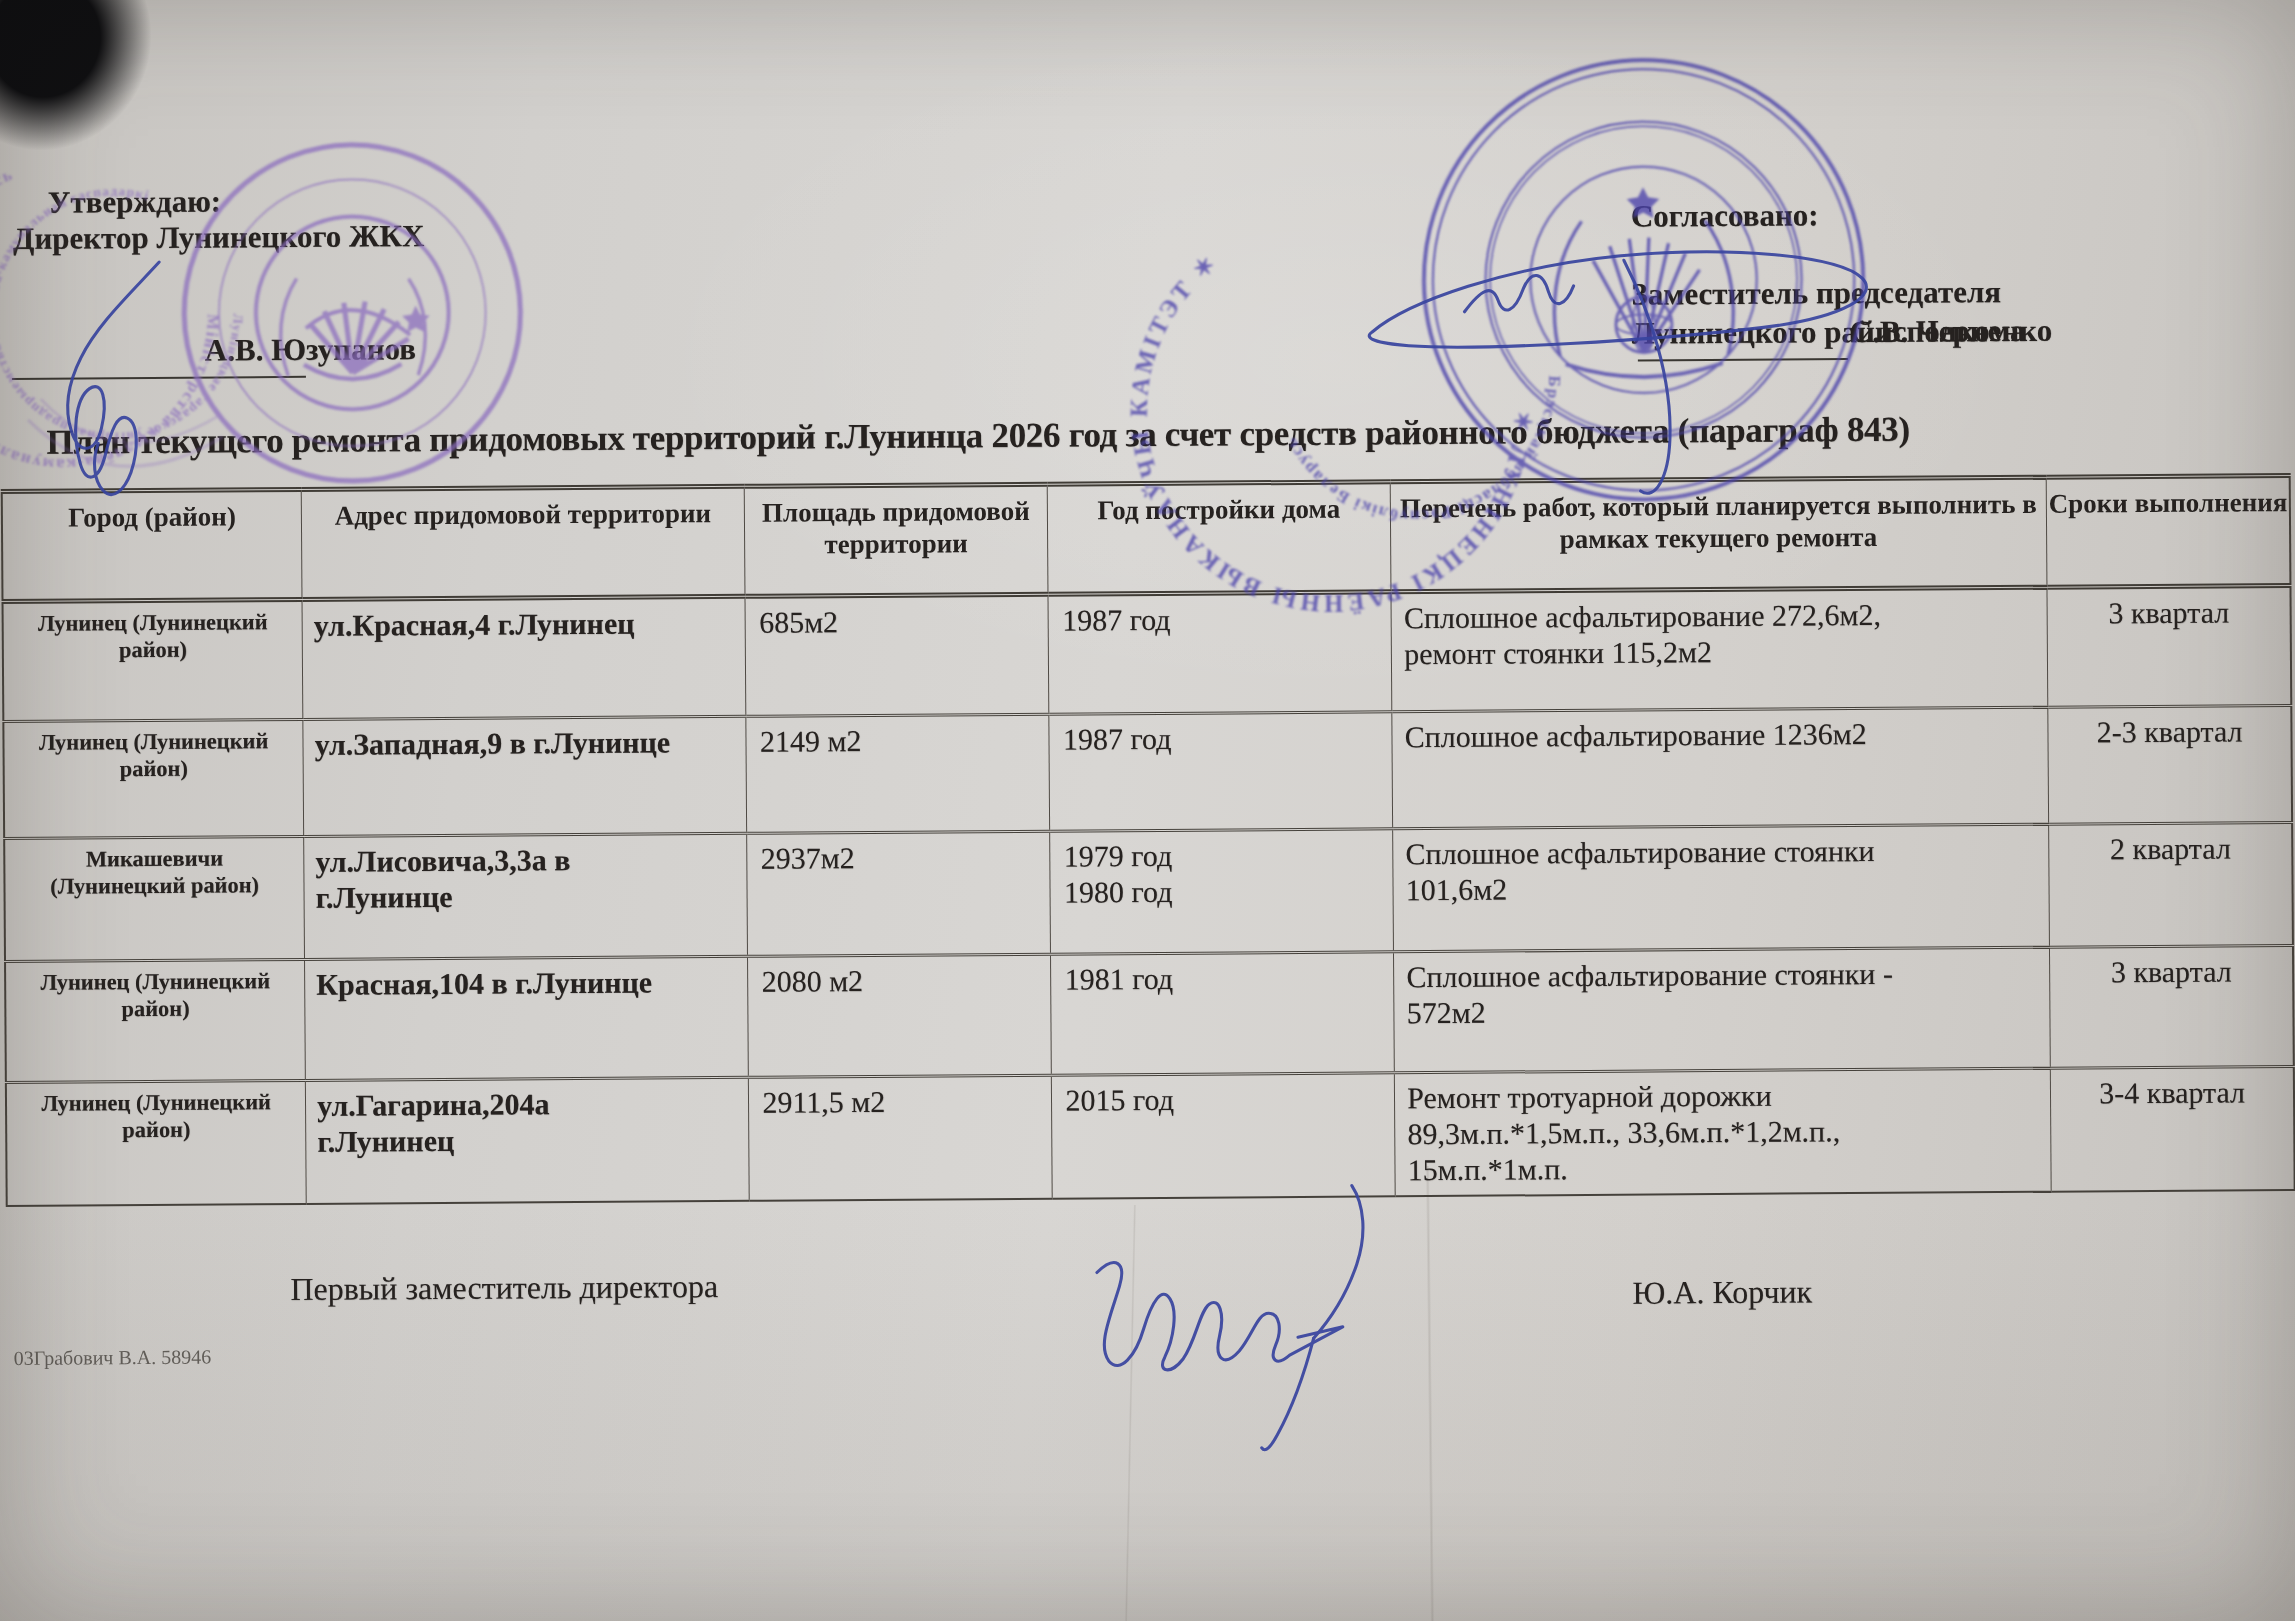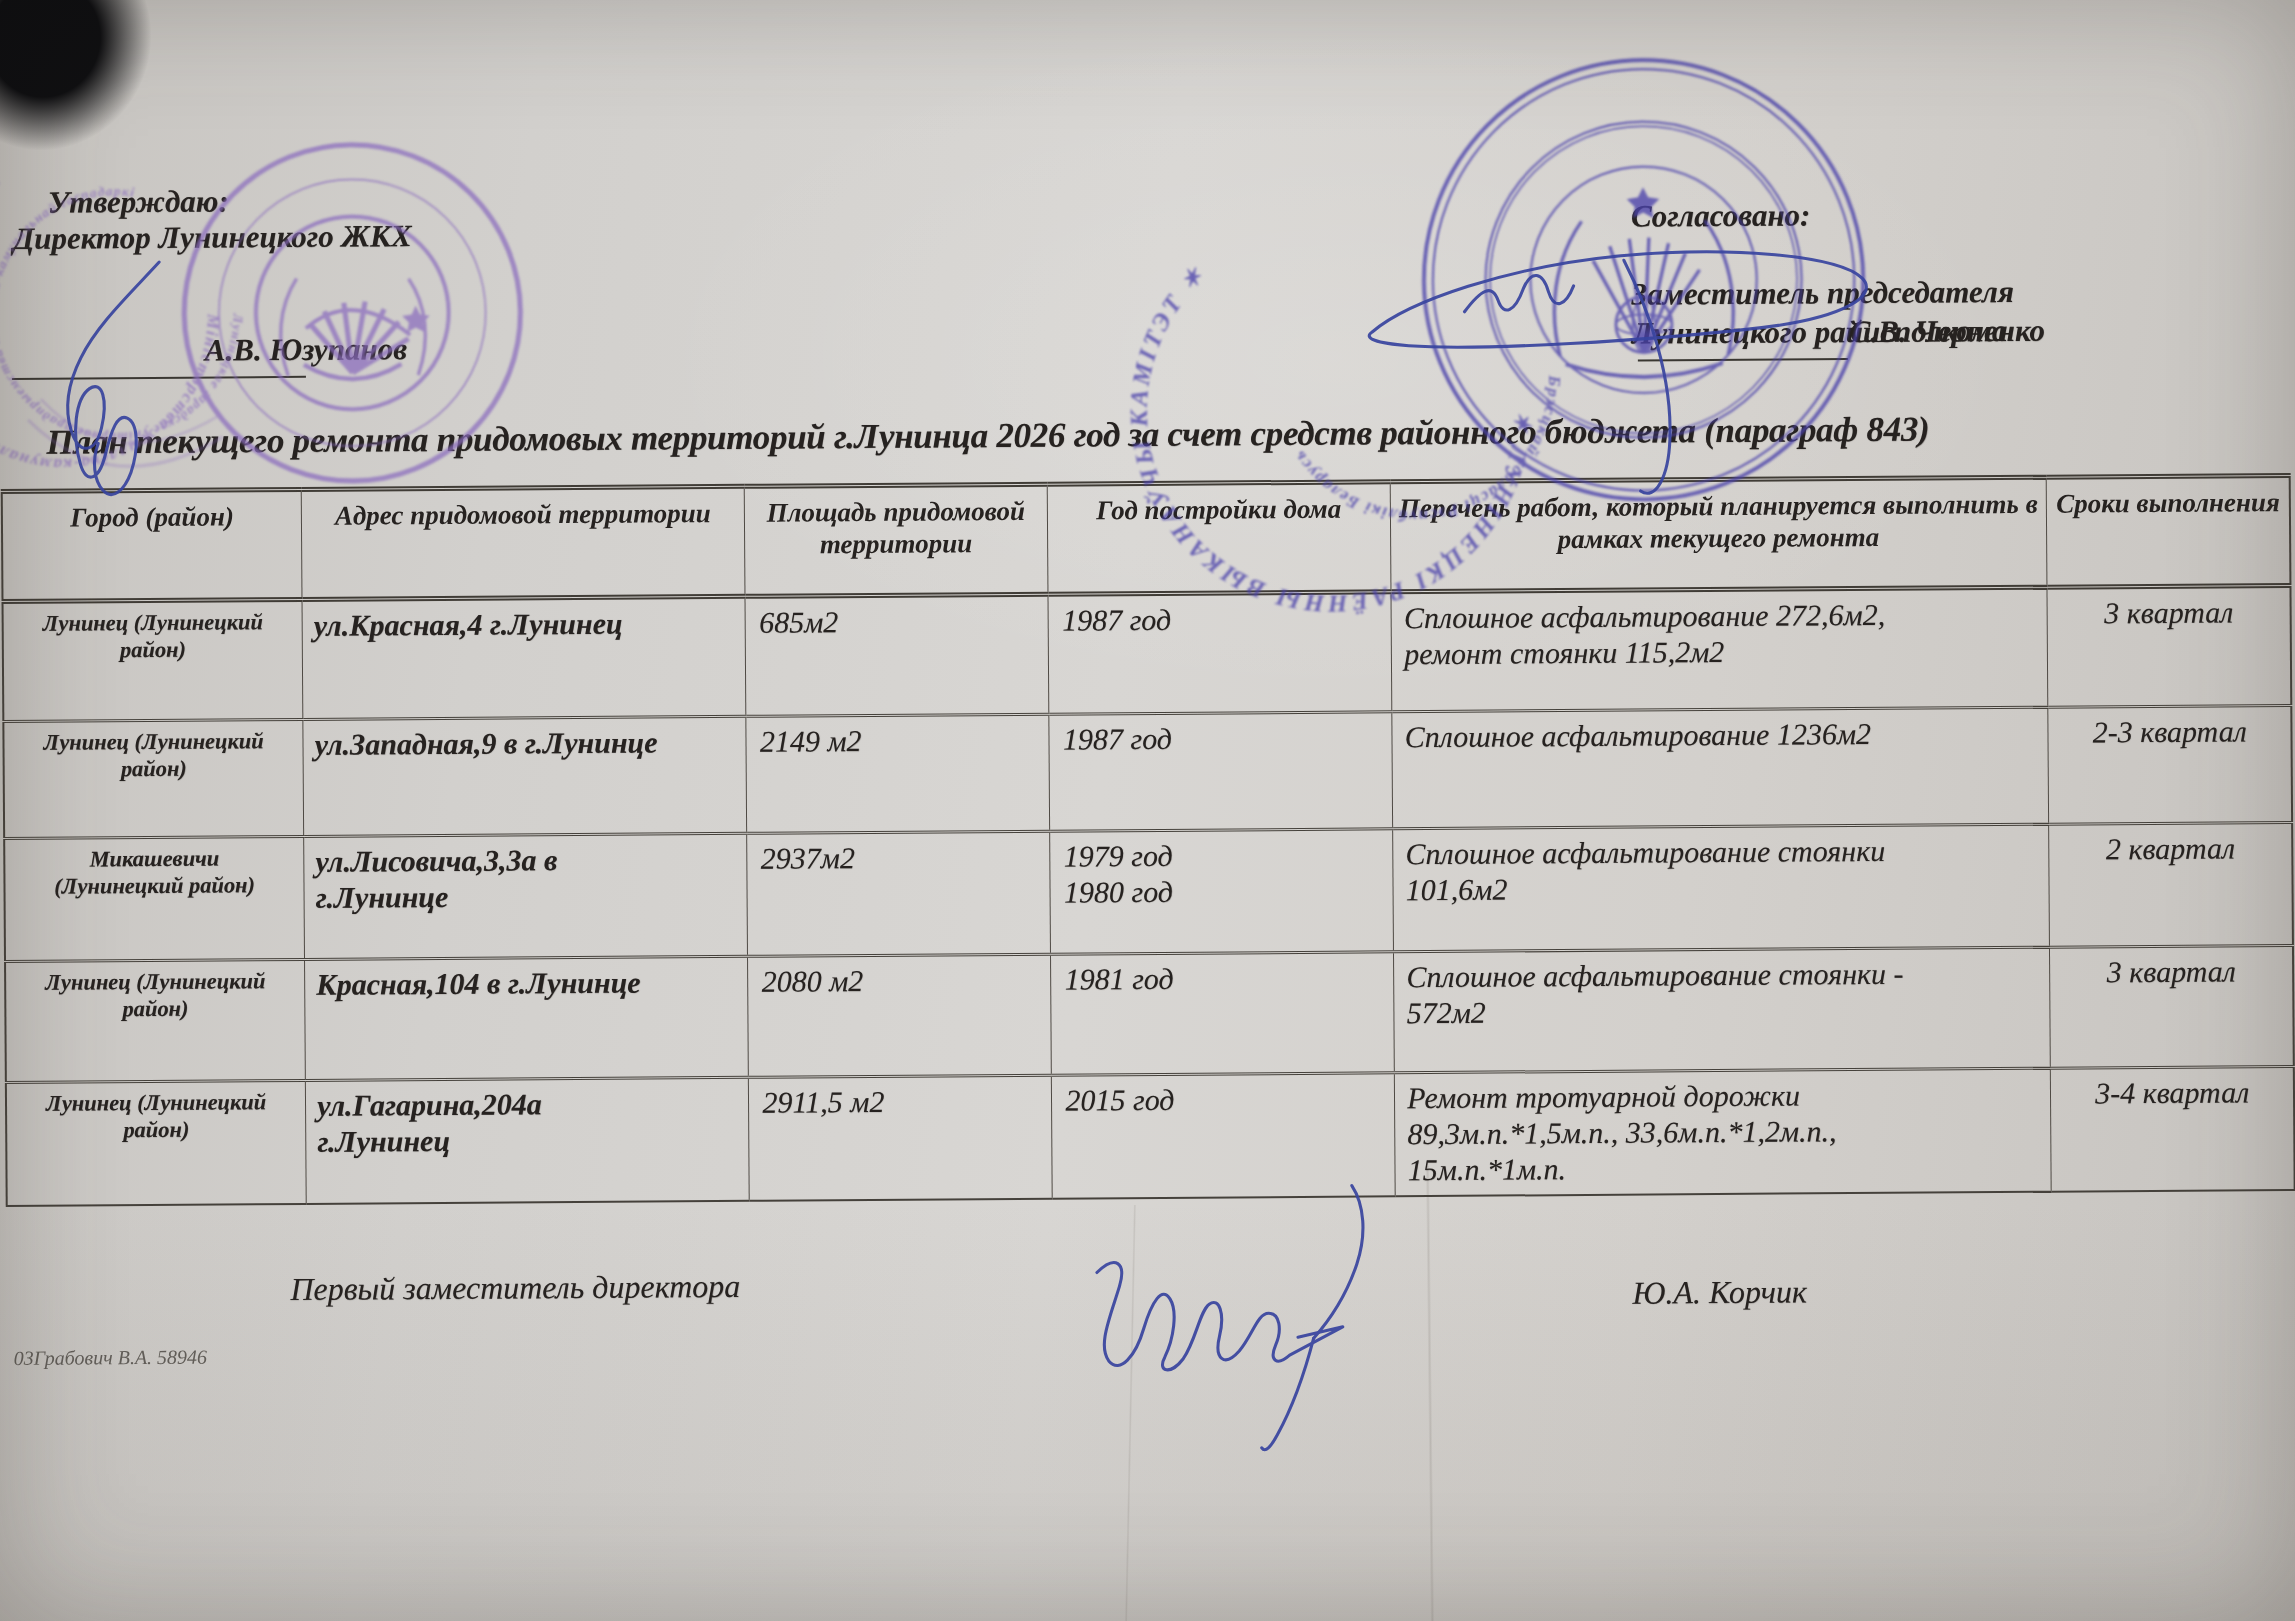--- a/index.html
+++ b/index.html
@@ -3,21 +3,20 @@
 <meta charset="utf-8">
 <style>
   html,body{margin:0;padding:0;background:#8a8782;}
   .page{
     position:relative;width:2295px;height:1622px;overflow:hidden;
     font-family:"Liberation Serif","DejaVu Serif",serif;color:#262220;
     background:
       radial-gradient(ellipse 1009px 504px at 58% 22%, rgba(255,255,255,0.12), rgba(255,255,255,0) 70%),
       linear-gradient(180deg, rgba(0,0,0,0) 74%, rgba(108,100,92,0.12) 100%),
       linear-gradient(97deg,#c7c4c0 0%,#d2d0cd 22%,#d8d6d3 48%,#d3d0cc 72%,#c6c3bf 100%);
-    font-style: italic;
   }
   .vignette{position:absolute;inset:0;z-index:6;pointer-events:none;
     box-shadow:inset 0 0 123px rgba(58,52,46,0.30);}
   .corner-tl{position:absolute;left:-62px;top:-73px;width:213px;height:224px;z-index:7;pointer-events:none;
     background:radial-gradient(closest-side, rgba(8,8,10,0.96) 0 52%, rgba(8,8,10,0) 100%);
     transform:rotate(18deg);}
   .crease{position:absolute;z-index:1;pointer-events:none;}
   .crease.v1{left:1129px;top:1205px;width:3.4px;height:417px;
     background:linear-gradient(90deg,transparent,rgba(95,88,80,0.14),transparent);transform:rotate(1.2deg);}
   .crease.v2{left:1428px;top:1166px;width:3.9px;height:456px;

